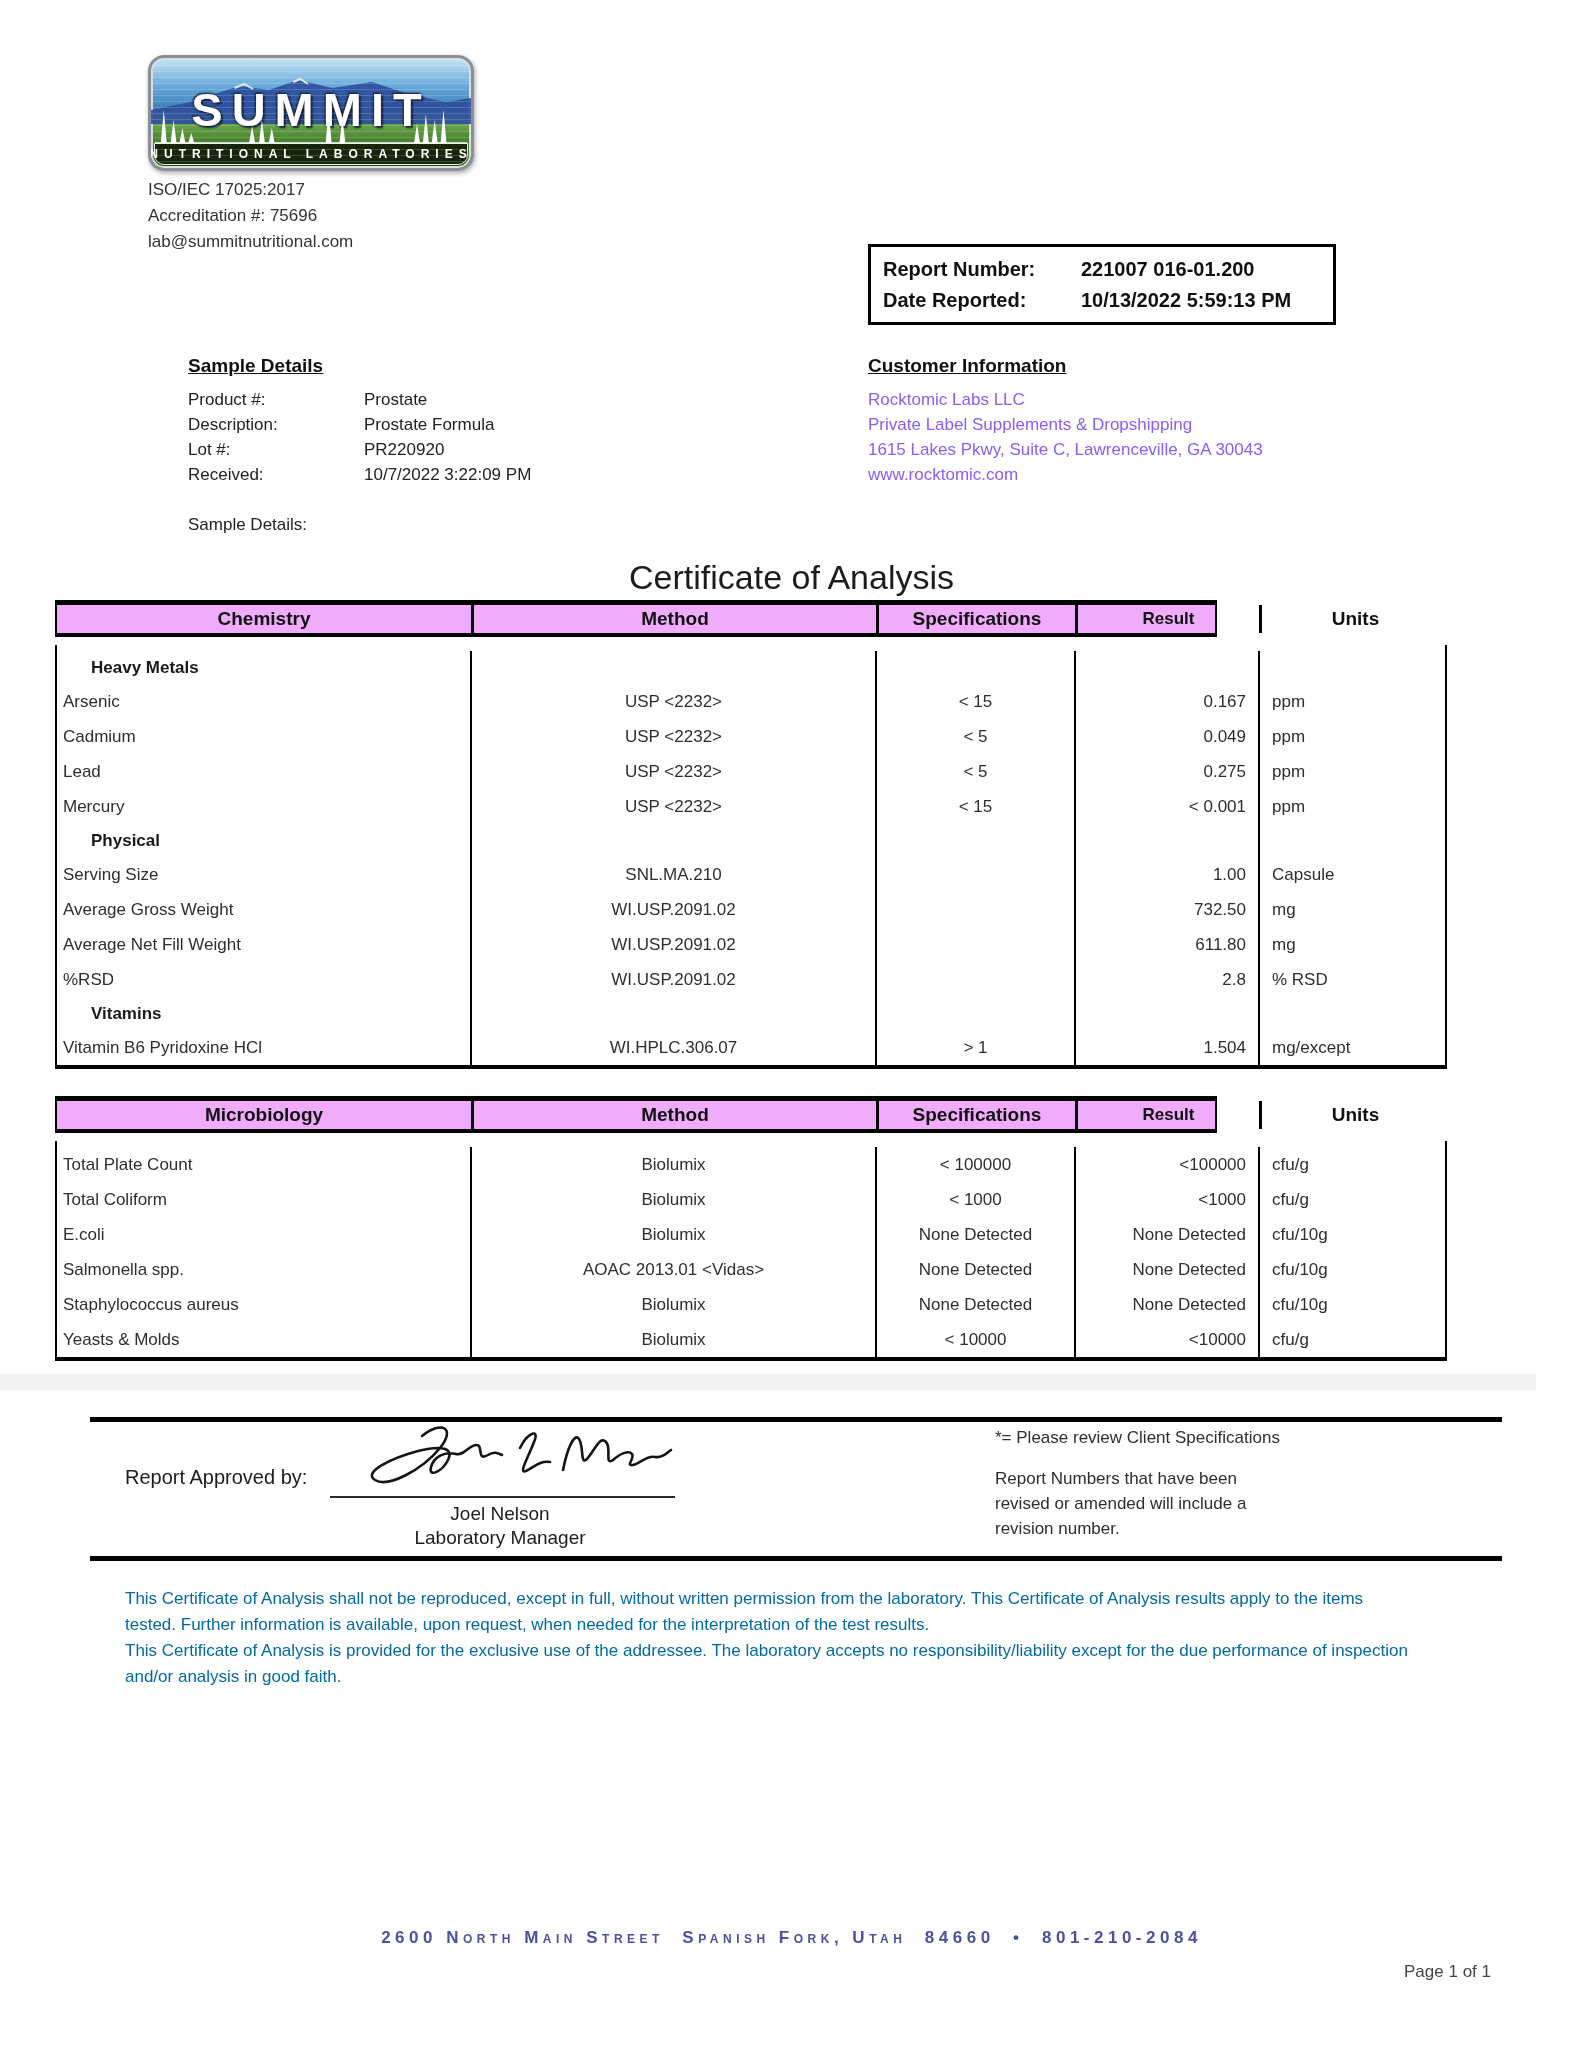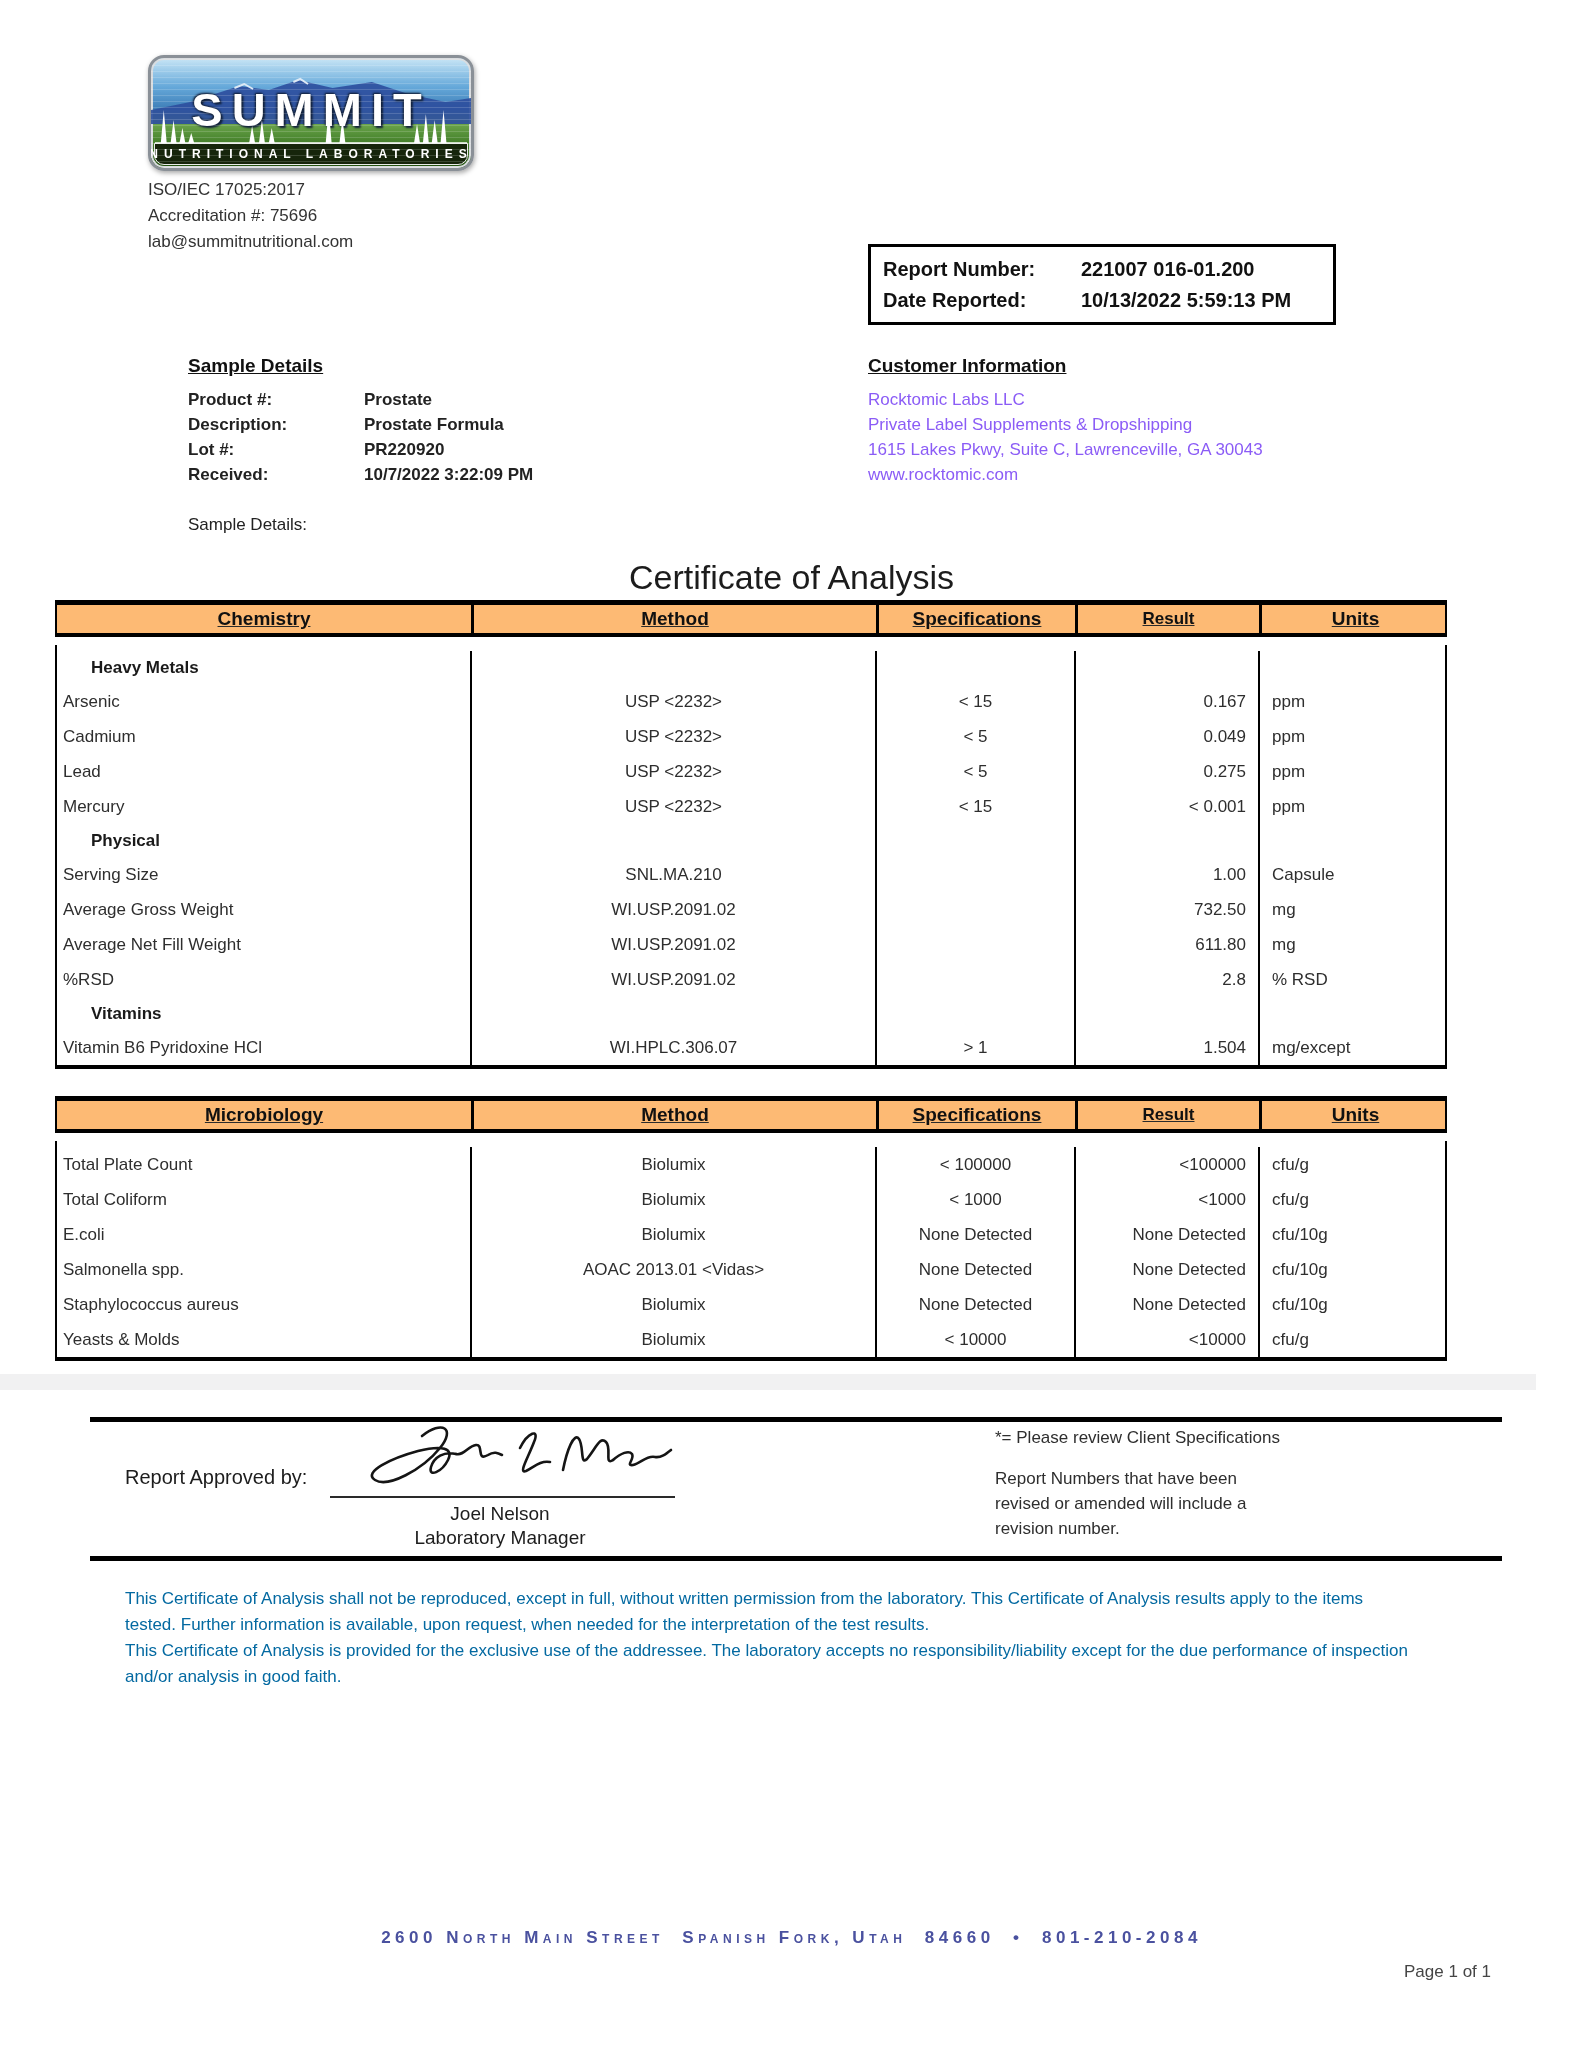--- a/index.html
+++ b/index.html
@@ -43,33 +43,33 @@
   .report-box {
     position:absolute; left:868px; top:244px; width:468px;
     border:3px solid #000; padding:8px 12px;
     display:grid; grid-template-columns:198px 1fr; row-gap:3px;
     font-size:20px; font-weight:bold; color:#111; line-height:28px;
   }
 
   
   .info-title { font-size:19px; font-weight:bold; text-decoration:underline; color:#111; margin-bottom:10px; }
   .sample-block { position:absolute; left:188px; top:355px; }
-  .sample-grid { display:grid; grid-template-columns:176px 1fr; font-size:17px; line-height:25px; color:#222;font-weight:bold; }
+  .sample-grid { display:grid; grid-template-columns:176px 1fr; font-size:17px; line-height:25px; color:#222; }
   .sample-extra { margin-top:28px; font-size:17px; color:#222; }
   .customer-block { position:absolute; left:868px; top:355px; }
   .customer-block .line { font-size:17px; line-height:25px; color:#8b5cf6; }
 
   
   .coa-title { position:absolute; left:0; top:558px; width:100%; text-align:center; font-size:34px; color:#1c1c1c; }
 
   .thead {
-    position:absolute; left:55px; width:1392px; height:37px;
+    position:absolute; left:55px; width:1162px; height:37px;
     display:grid; grid-template-columns:417px 405px 199px 184px 187px;
     border-top:5px solid #000; border-bottom:4px solid #000;
-    border-left:2px solid #000; border-right:2px solid #000; background:#fdba74;text-decoration:underline;
+    border-left:2px solid #000; border-right:2px solid #000; background:#f0abfc;
   }
   .thead .hcell {
     display:flex; align-items:center; justify-content:center;
     font-weight:bold; font-size:19px; color:#111; border-right:3px solid #000;
   }
   .thead .hcell:last-child { border-right:none; }
   .thead .hcell.small { font-size:17px; }
 
   .tbody {
     position:absolute; left:55px; width:1392px; background:#fff;

